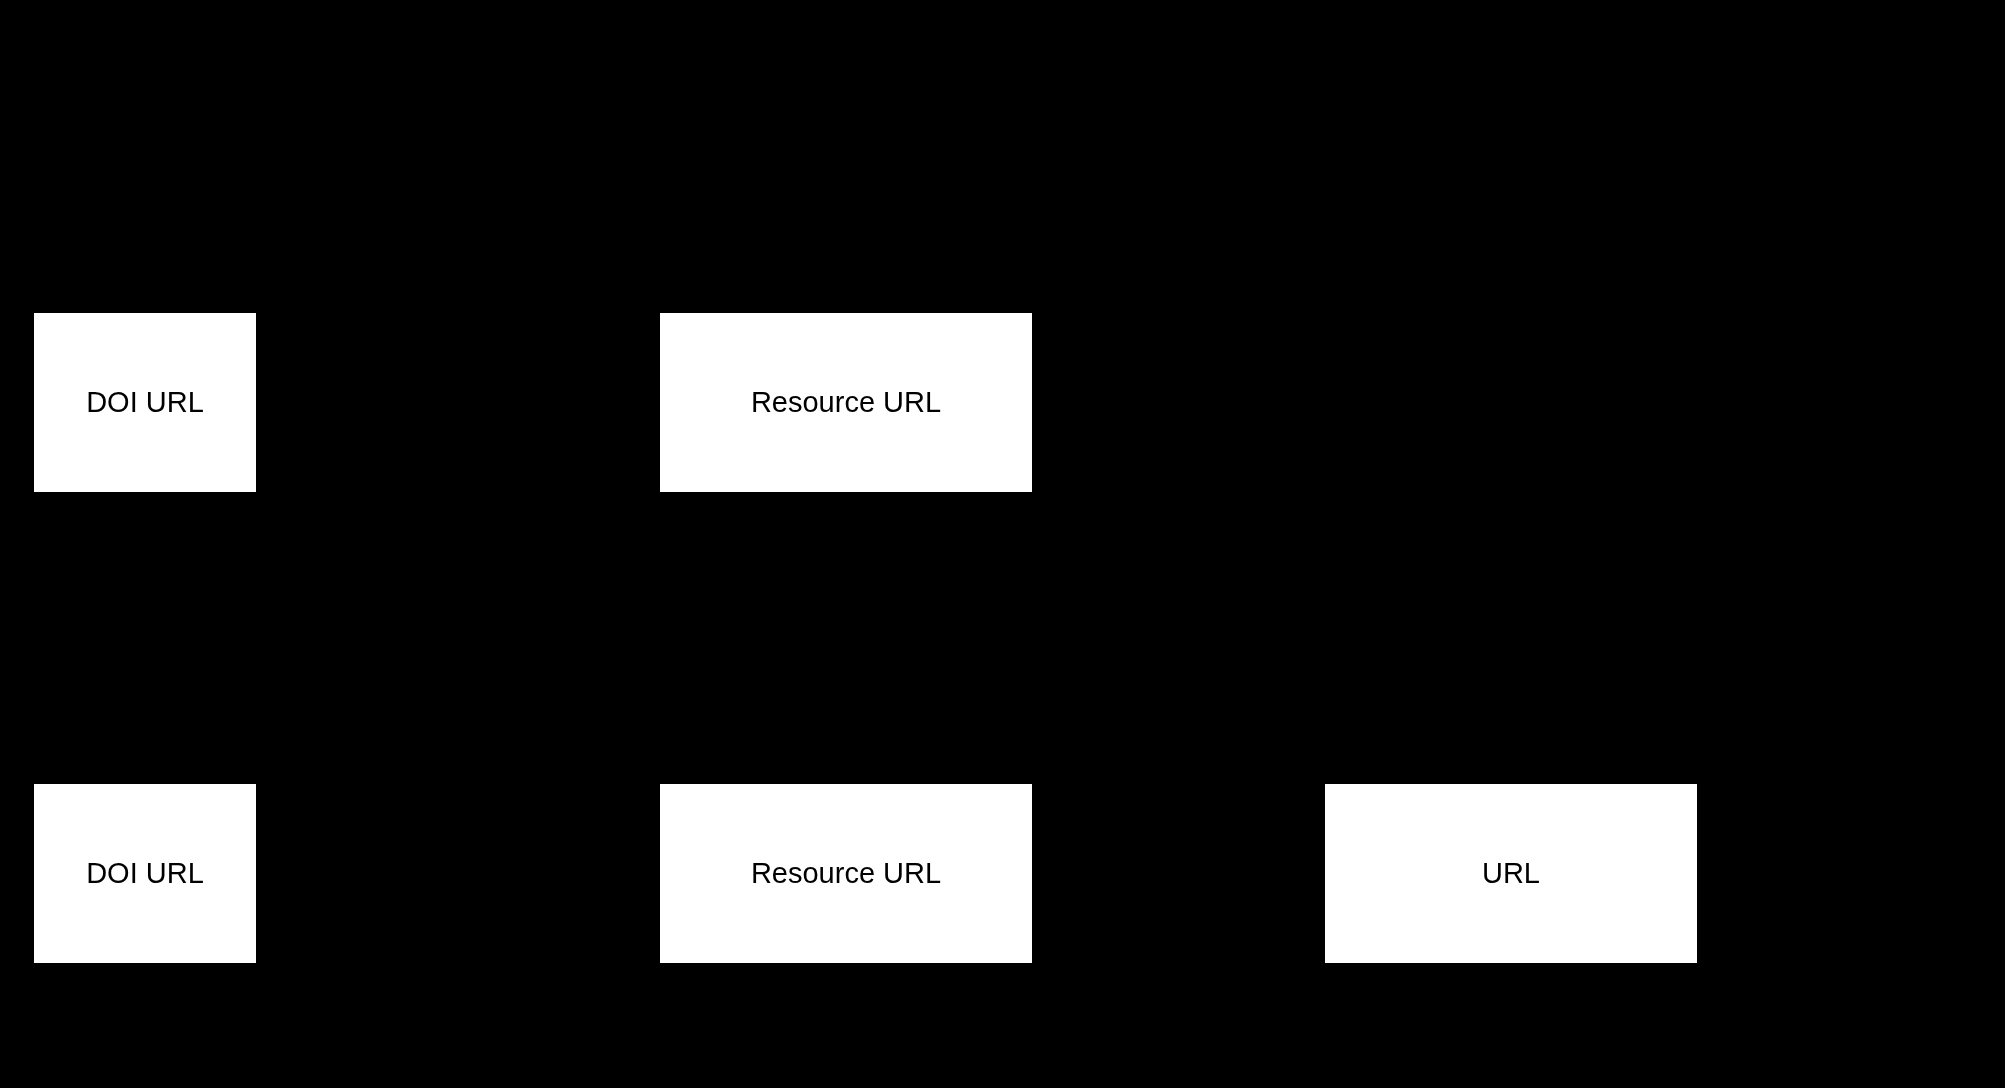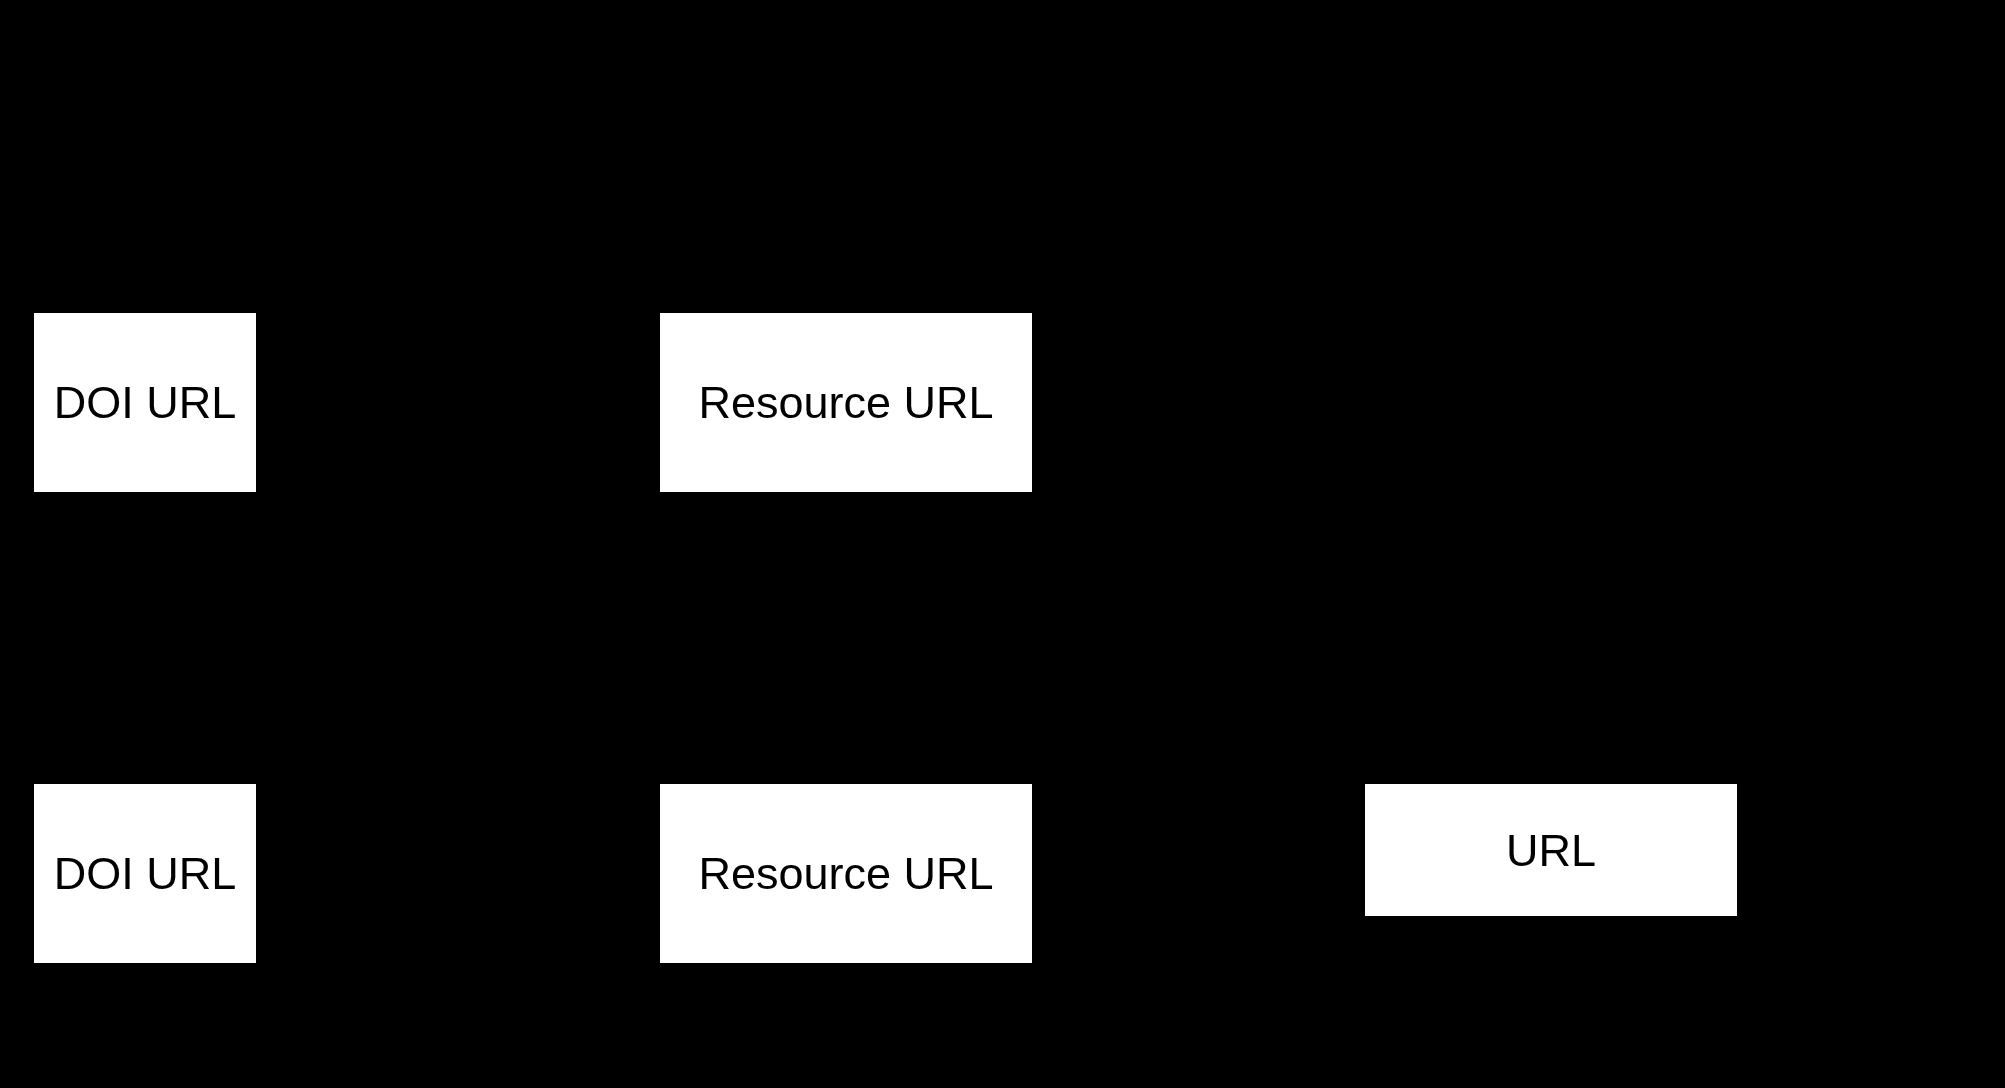--- a/index.html
+++ b/index.html
@@ -15,34 +15,34 @@
     overflow: hidden;
     font-family: "Liberation Sans", sans-serif;
   }
   .box {
     position: absolute;
     background: #ffffff;
     color: #000000;
     display: flex;
     align-items: center;
     justify-content: center;
-    font-size: 45px;
+    font-size: 29px;
     line-height: 1;
     white-space: nowrap;
   }
   .box-label {
     display: block;
   }
   
   .pos-top-doi      { left: 34px;   top: 313px; width: 222px; height: 179px; }
   .pos-top-resource { left: 660px;  top: 313px; width: 372px; height: 179px; }
   
   .pos-bottom-doi      { left: 34px;   top: 784px; width: 222px; height: 179px; }
   .pos-bottom-resource { left: 660px;  top: 784px; width: 372px; height: 179px; }
-  .pos-bottom-url      { left: 1365px; top: 784px; width: 372px; height: 132px; }
+  .pos-bottom-url      { left: 1325px; top: 784px; width: 372px; height: 179px; }
 </style>
 </head>
 <body>
 
 <div class="canvas">
 
   <div class="box pos-top-doi">
     <span class="box-label">DOI URL</span>
   </div>
 

